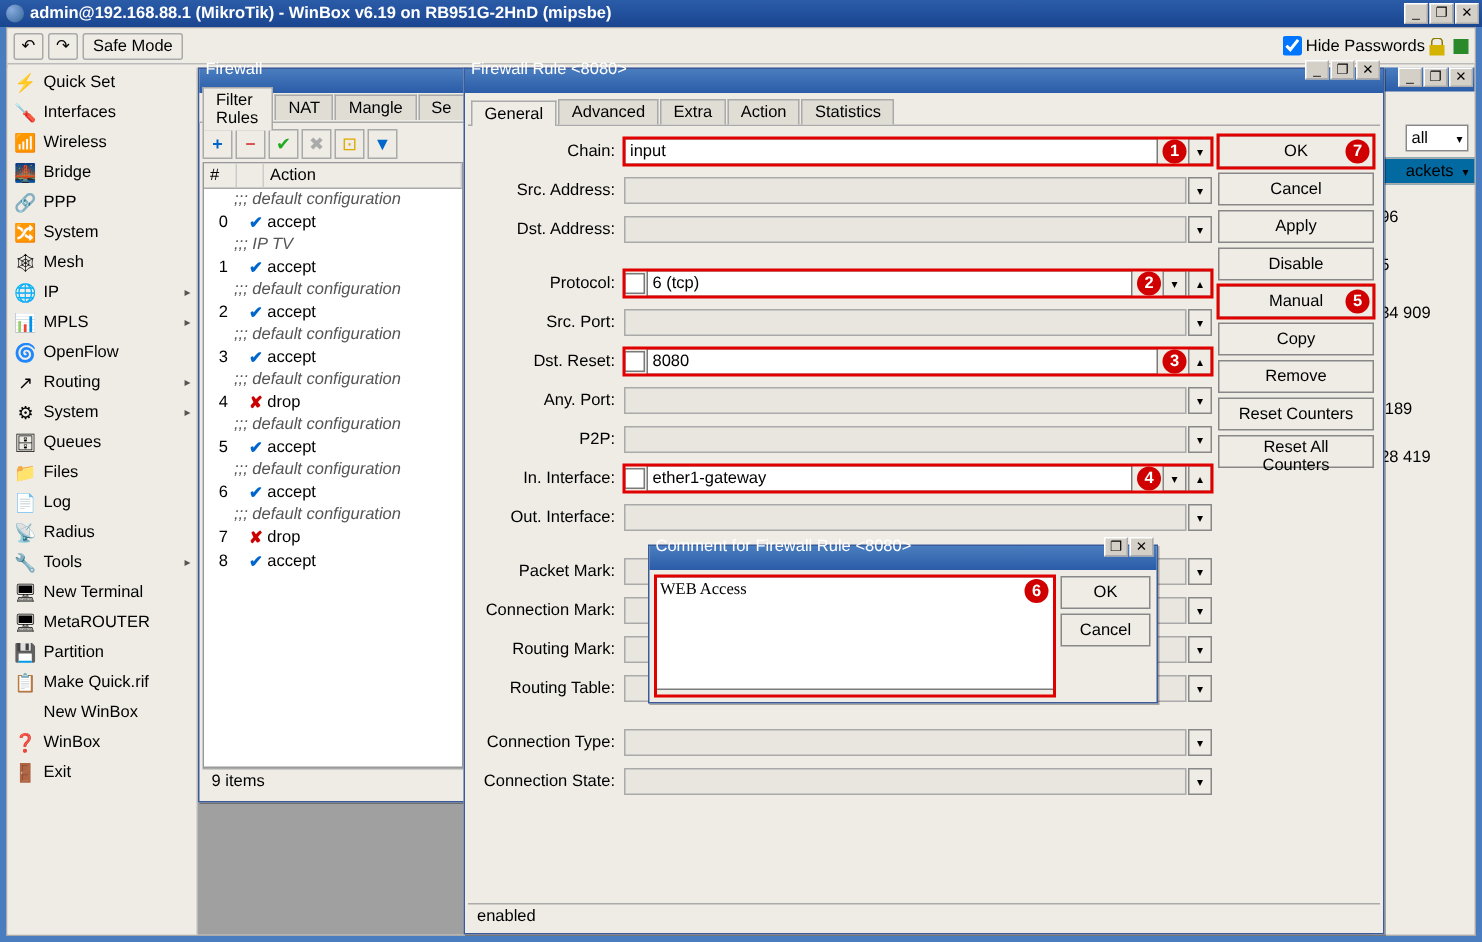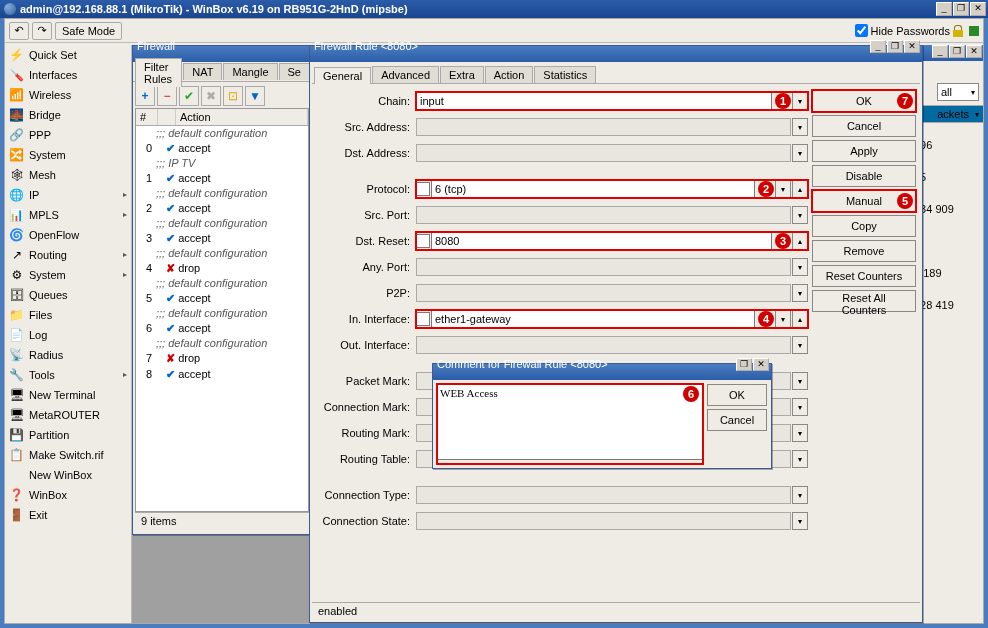--- a/index.html
+++ b/index.html
@@ -197,21 +197,21 @@
         <div class="nav-item">
           <span class="nav-icon">🖥</span>
           <span>MetaROUTER</span>
         </div>
         <div class="nav-item">
           <span class="nav-icon">💾</span>
           <span>Partition</span>
         </div>
         <div class="nav-item">
           <span class="nav-icon">📋</span>
-          <span>Make Switch.rif</span>
+          <span>Make Quick.rif</span>
         </div>
         <div class="nav-item">
           <span class="nav-icon"></span>
           <span>New WinBox</span>
         </div>
         <div class="nav-item">
           <span class="nav-icon">❓</span>
           <span>WinBox</span>
         </div>
         <div class="nav-item">

